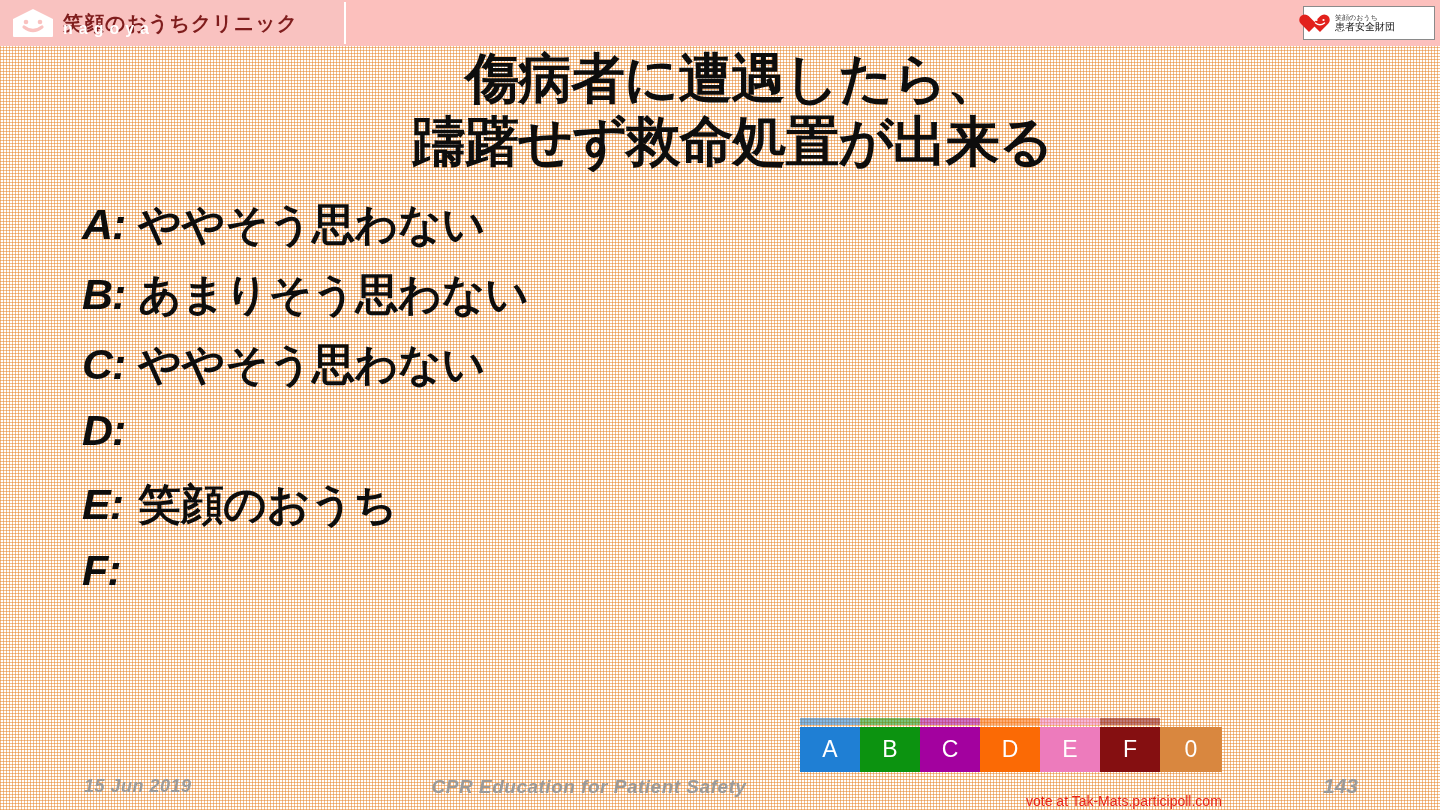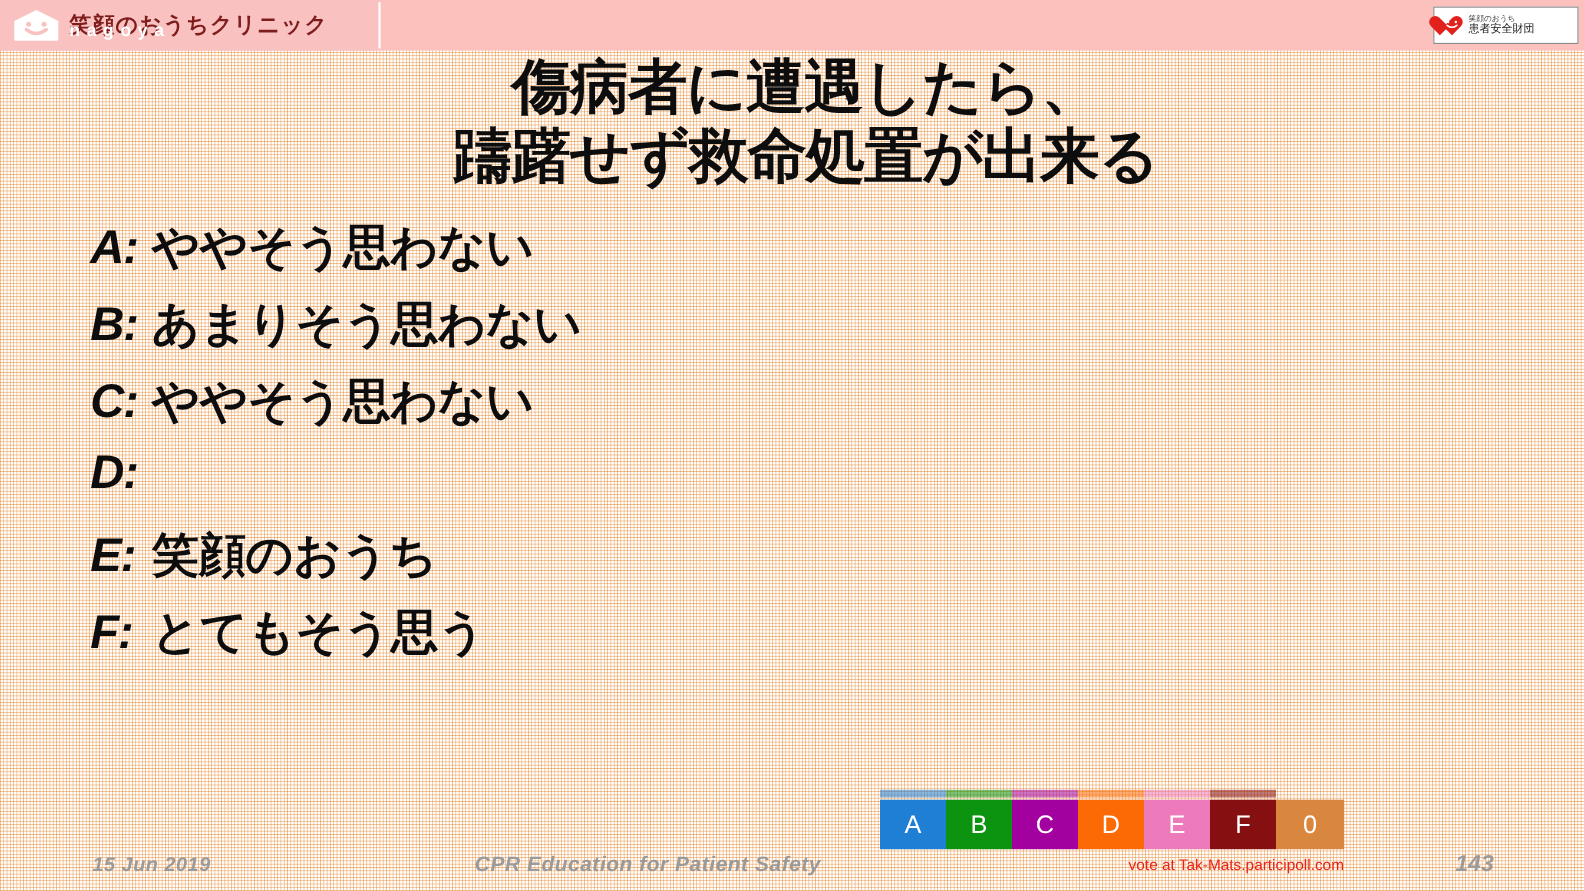--- a/index.html
+++ b/index.html
@@ -337,21 +337,20 @@
     </div>
     <div class="option-row">
       <span class="option-letter">D:</span>
     </div>
     <div class="option-row">
       <span class="option-letter">E:</span>
       <span class="option-text">笑顔のおうち</span>
     </div>
     <div class="option-row">
       <span class="option-letter">F:</span>
-      <span class="option-text">とてもそう思う</span>
     </div>
   </div>
 
   <div class="poll">
     <div class="poll-col">
       <div class="poll-bar" style="background: rgb(31, 127, 212);"></div>
       <div class="poll-box" style="background: rgb(31, 127, 212);">A</div>
     </div>
     <div class="poll-col">
       <div class="poll-bar" style="background: rgb(12, 147, 16);"></div>
@@ -371,19 +370,19 @@
     </div>
     <div class="poll-col">
       <div class="poll-bar" style="background: rgb(133, 15, 17);"></div>
       <div class="poll-box" style="background: rgb(133, 15, 17);">F</div>
     </div>
     <div class="poll-count-col">
       <div class="poll-count-box" style="background: rgb(217, 135, 63);">0</div>
     </div>
   </div>
 
-  <div class="vote-url" style="color: rgb(232, 35, 26);">vote at Tak-Mats.participoll.com</div>
+  <div class="vote-url" style="color: rgb(232, 35, 26); margin-top: 15px;">vote at Tak-Mats.participoll.com</div>
 
   <div class="footer-date">15 Jun 2019</div>
   <div class="footer-center">CPR Education for Patient Safety</div>
   <div class="footer-page">143</div>
 
 </div>
 
 </body></html>

